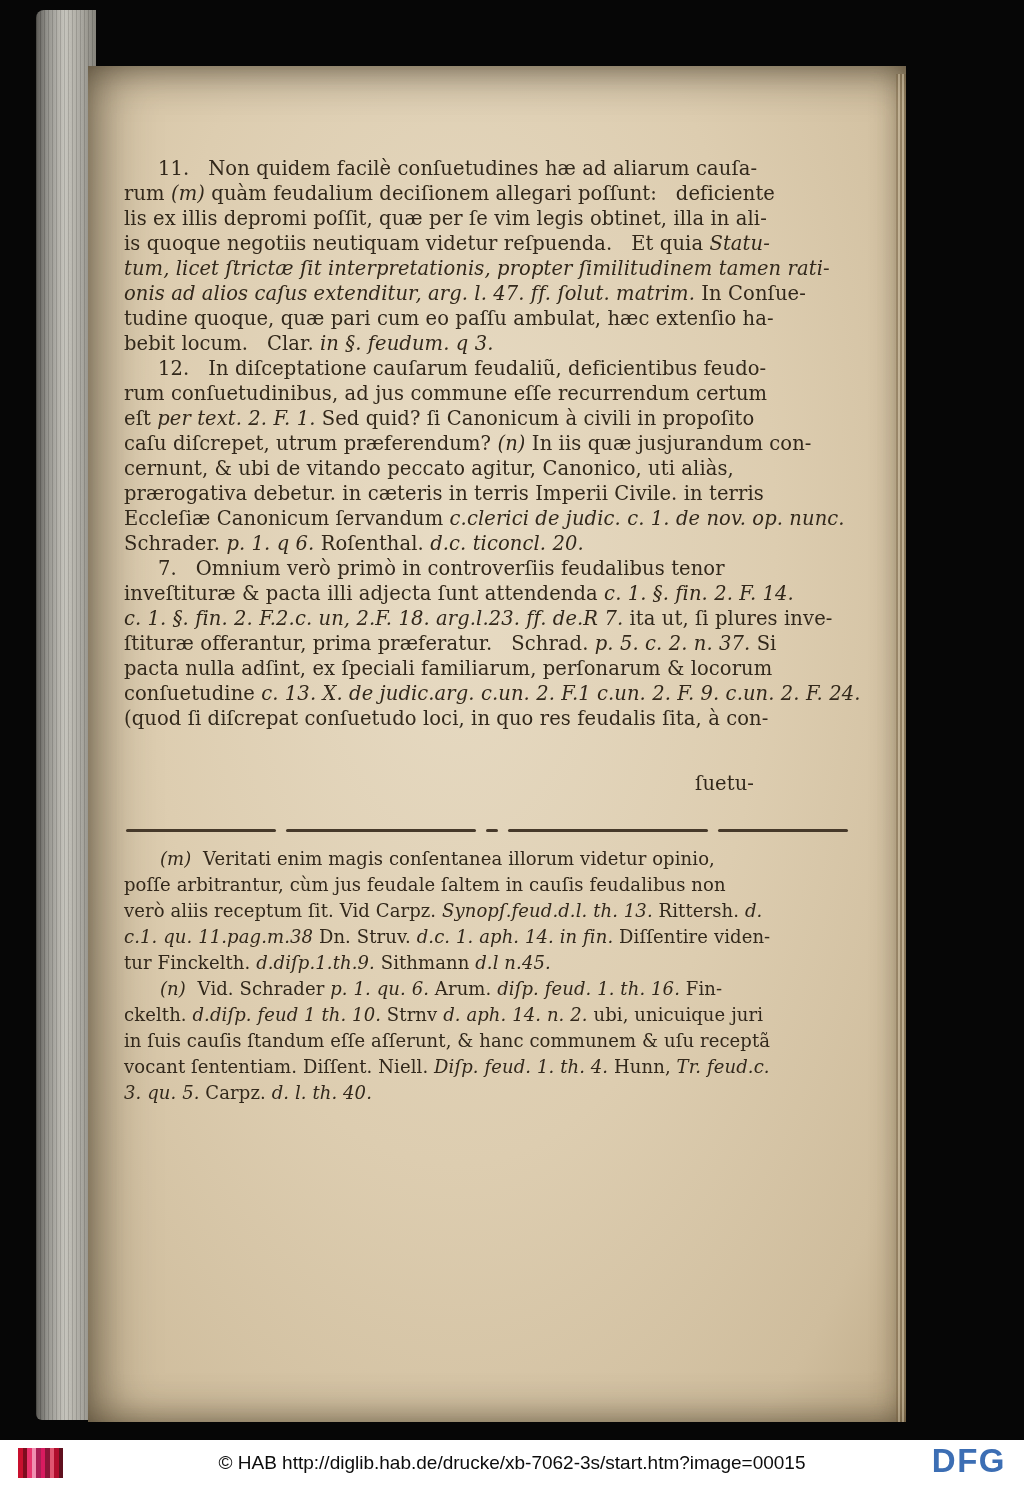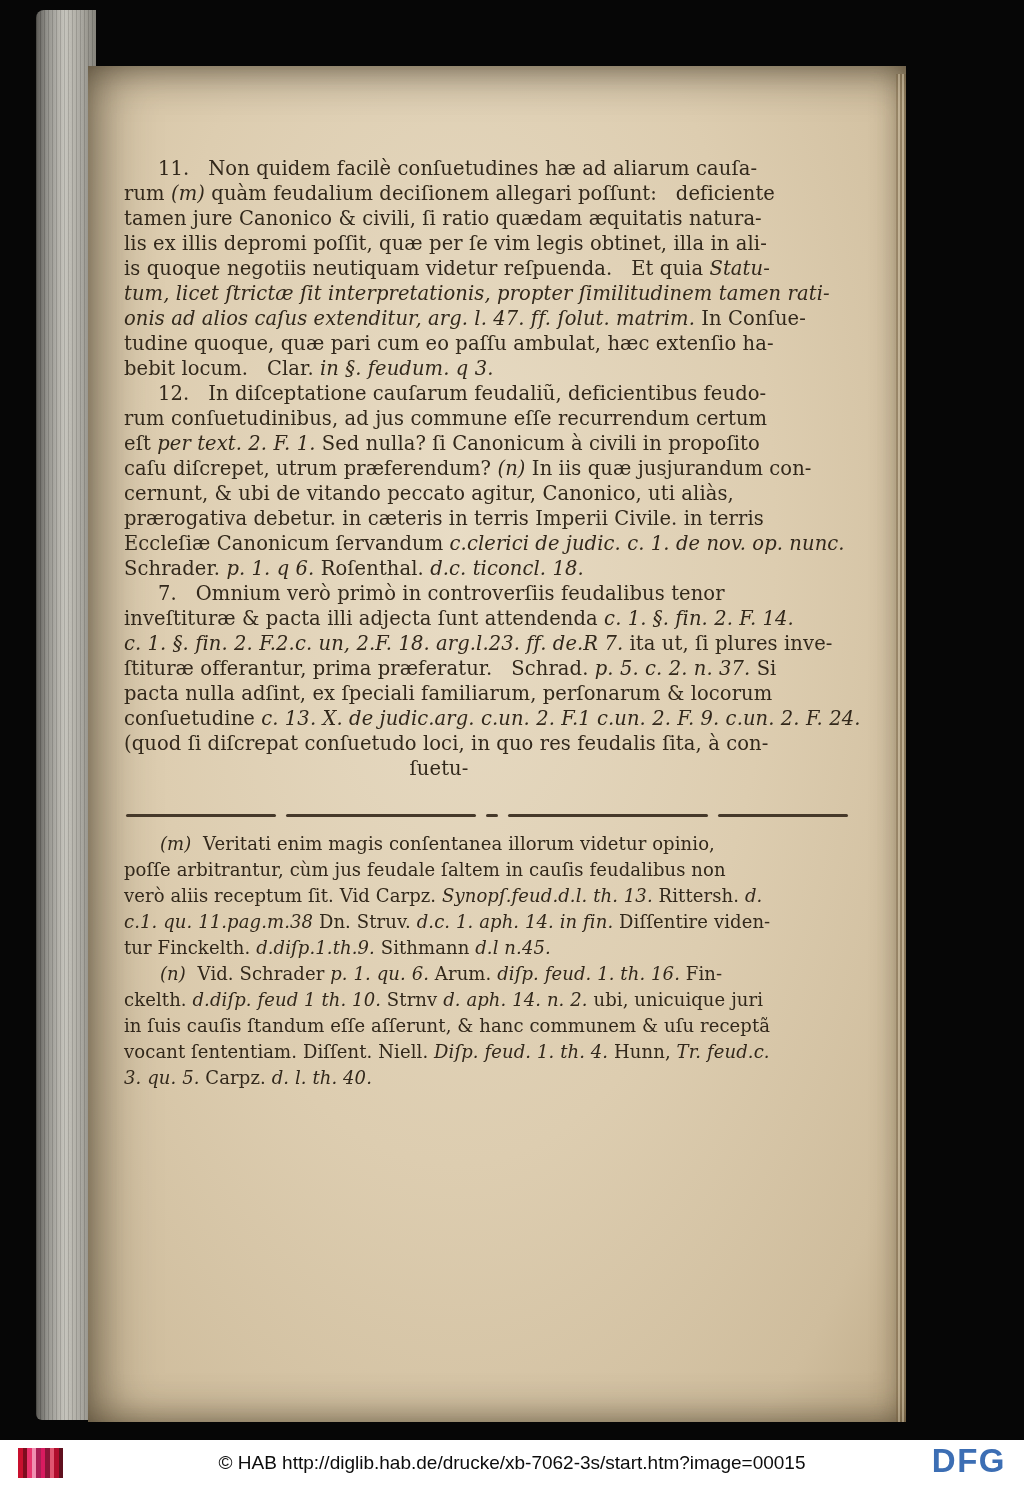--- a/index.html
+++ b/index.html
@@ -42,21 +42,21 @@
   .textblock {
     position:absolute; left:36px; top:90px; width:732px;
     color:#32281b;
     font-size:19.5px; line-height:25px;
     letter-spacing:0.1px;
   }
   .para { margin:0; }
   .line { white-space:pre; }
   .line.first { text-indent:34px; }
   .it { font-style:italic; }
-  .line.right { text-align:center; padding-right:102px; }
+  .line.right { text-align:right; padding-right:102px;margin-top:40px; }
 
   .rule {
     margin:32px 0 0 2px;
     display:flex; gap:10px; align-items:center; height:4px;
   }
   .rule span { display:block; height:3px; background:#46392a; border-radius:2px; flex:none; }
 
   .footnotes {
     margin-top:14px;
     font-size:18px; line-height:26px;
@@ -89,37 +89,36 @@
 <body>
 
 <div class="page-edges"></div>
 
 <div class="paper">
   <div class="textblock">
     <div id="main-text">
         <div class="para">
           <div class="line first"><span>11.   Non quidem facilè conſuetudines hæ ad aliarum cauſa-</span></div>
           <div class="line"><span>rum </span><span class="it">(m)</span><span> quàm feudalium deciſionem allegari poſſunt:   deficiente</span></div>
-          <div class="line"><span>tamen jure Canonico &amp; civili, ſi ratio quædam æquitatis natura-</span></div>
           <div class="line"><span>lis ex illis depromi poſſit, quæ per ſe vim legis obtinet, illa in ali-</span></div>
           <div class="line"><span>is quoque negotiis neutiquam videtur reſpuenda.   Et quia </span><span class="it">Statu-</span></div>
           <div class="line"><span class="it">tum, licet ſtrictæ ſit interpretationis, propter ſimilitudinem tamen rati-</span></div>
           <div class="line"><span class="it">onis ad alios caſus extenditur, arg. l. 47. ff. ſolut. matrim. </span><span>In Conſue-</span></div>
           <div class="line"><span>tudine quoque, quæ pari cum eo paſſu ambulat, hæc extenſio ha-</span></div>
           <div class="line"><span>bebit locum.   Clar. </span><span class="it">in §. feudum. q 3.</span></div>
         </div>
         <div class="para">
           <div class="line first"><span>12.   In diſceptatione cauſarum feudaliũ, deficientibus feudo-</span></div>
           <div class="line"><span>rum conſuetudinibus, ad jus commune eſſe recurrendum certum</span></div>
-          <div class="line"><span>eſt </span><span class="it">per text. 2. F. 1.</span><span> Sed nulla? ſi Canonicum à civili in propoſito</span></div>
+          <div class="line"><span>eſt </span><span class="it">per text. 2. F. 1.</span><span> Sed quid? ſi Canonicum à civili in propoſito</span></div>
           <div class="line"><span>caſu diſcrepet, utrum præferendum? </span><span class="it">(n)</span><span> In iis quæ jusjurandum con-</span></div>
           <div class="line"><span>cernunt, &amp; ubi de vitando peccato agitur, Canonico, uti aliàs,</span></div>
           <div class="line"><span>prærogativa debetur. in cæteris in terris Imperii Civile. in terris</span></div>
           <div class="line"><span>Eccleſiæ Canonicum ſervandum </span><span class="it">c.clerici de judic. c. 1. de nov. op. nunc.</span></div>
-          <div class="line"><span>Schrader. </span><span class="it">p. 1. q 6.</span><span> Roſenthal. </span><span class="it">d.c. ticoncl. 18.</span></div>
+          <div class="line"><span>Schrader. </span><span class="it">p. 1. q 6.</span><span> Roſenthal. </span><span class="it">d.c. ticoncl. 20.</span></div>
         </div>
         <div class="para">
           <div class="line first"><span>7.   Omnium verò primò in controverſiis feudalibus tenor</span></div>
           <div class="line"><span>inveſtituræ &amp; pacta illi adjecta ſunt attendenda </span><span class="it">c. 1. §. fin. 2. F. 14.</span></div>
           <div class="line"><span class="it">c. 1. §. fin. 2. F.2.c. un, 2.F. 18. arg.l.23. ff. de.R 7.</span><span> ita ut, ſi plures inve-</span></div>
           <div class="line"><span>ſtituræ offerantur, prima præferatur.   Schrad. </span><span class="it">p. 5. c. 2. n. 37.</span><span> Si</span></div>
           <div class="line"><span>pacta nulla adſint, ex ſpeciali familiarum, perſonarum &amp; locorum</span></div>
           <div class="line"><span>conſuetudine </span><span class="it">c. 13. X. de judic.arg. c.un. 2. F.1 c.un. 2. F. 9. c.un. 2. F. 24.</span></div>
           <div class="line"><span>(quod ſi diſcrepat conſuetudo loci, in quo res feudalis ſita, à con-</span></div>
           <div class="line right"><span>ſuetu-</span></div>

